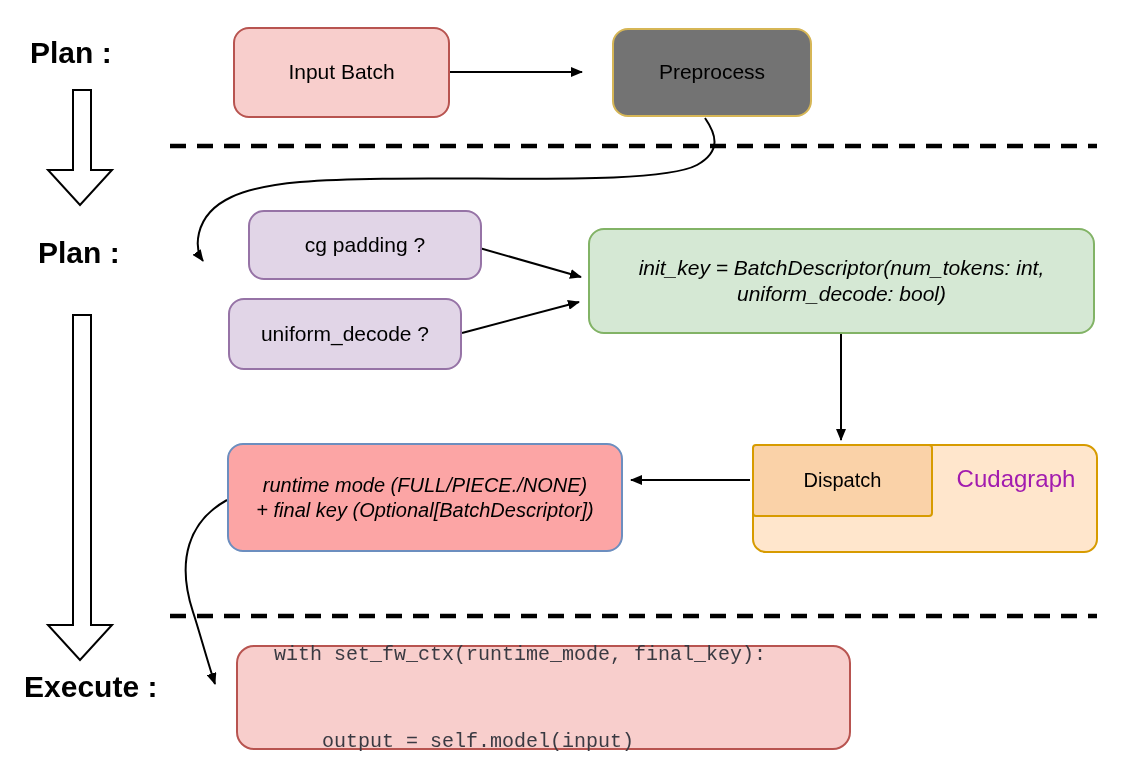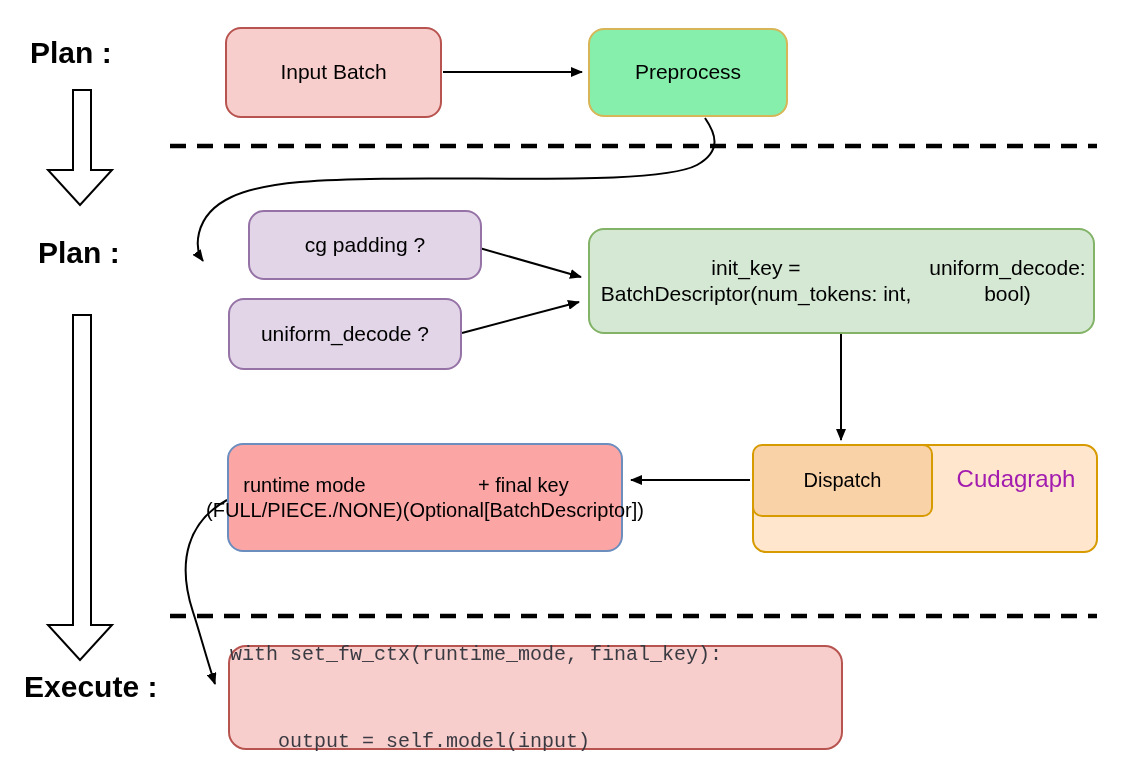--- a/index.html
+++ b/index.html
@@ -14,43 +14,44 @@
   .node{
     position:absolute;
     box-sizing:border-box;
     display:flex;align-items:center;justify-content:center;
     text-align:center;
     border-radius:16px;
     border:2px solid #000;
     color:#000;
     line-height:1.25;
   }
-  .node-red{background:#f8cecc;border-color:#b85450;}
-  .node-yellow{background:#86efac;border-color:#d6b656;}
+  .node-red{background:#f8cecc;border-color:#b85450;margin-left:8px;}
+  .node-yellow{background:#737373;border-color:#d6b656;margin-left:24px;}
   .node-purple{background:#e1d5e7;border-color:#9673a6;}
   .node-green{background:#d5e8d4;border-color:#82b366;}
   .node-blue{background:#fca5a5;border-color:#6c8ebf;}
   .node-orange-outer{background:#ffe6cc;border-color:#d79b00;border-radius:14px;}
-  .node-orange-inner{background:#fad2a8;border-color:#d79b00;border-radius:10px;}
+  .node-orange-inner{background:#fad2a8;border-color:#d79b00;border-radius:4px;}
   .stage-label{
     position:absolute;
     font-weight:bold;
     font-size:30px;
     color:#000;
     white-space:nowrap;
   }
   .lbl{font-size:21px;}
-  .two-line{flex-direction:row;}
+  .two-line{flex-direction:column;font-style:italic;}
   .code-box{
     justify-content:flex-start;
     align-items:center;
     font-family:"Liberation Mono", monospace;
     font-size:20px;
     color:#3a3a42;
     border-radius:18px;
+    padding-left:36px;
   }
   .code-inner{white-space:pre;text-align:left;line-height:1.45;}
   .cud-label{
     position:absolute;
     font-size:24px;color:#a21caf;text-align:center;line-height:1.45;
   }
 </style>
 </head>
 <body>
 

